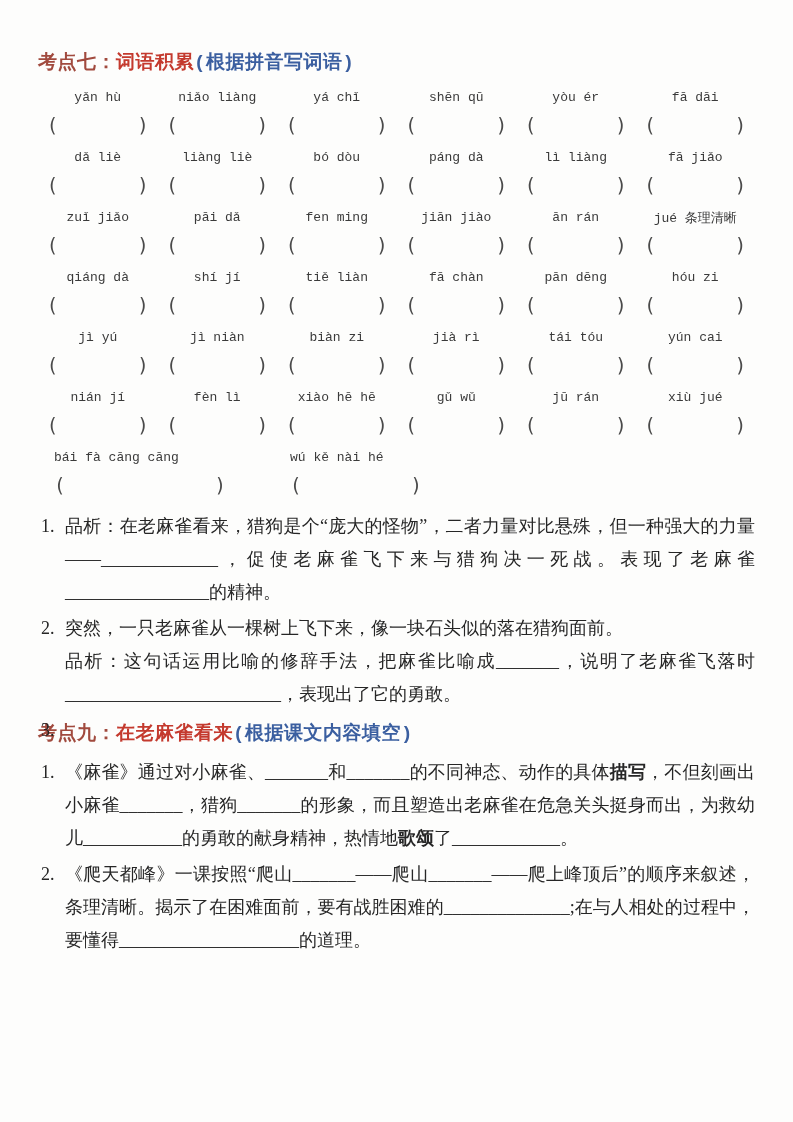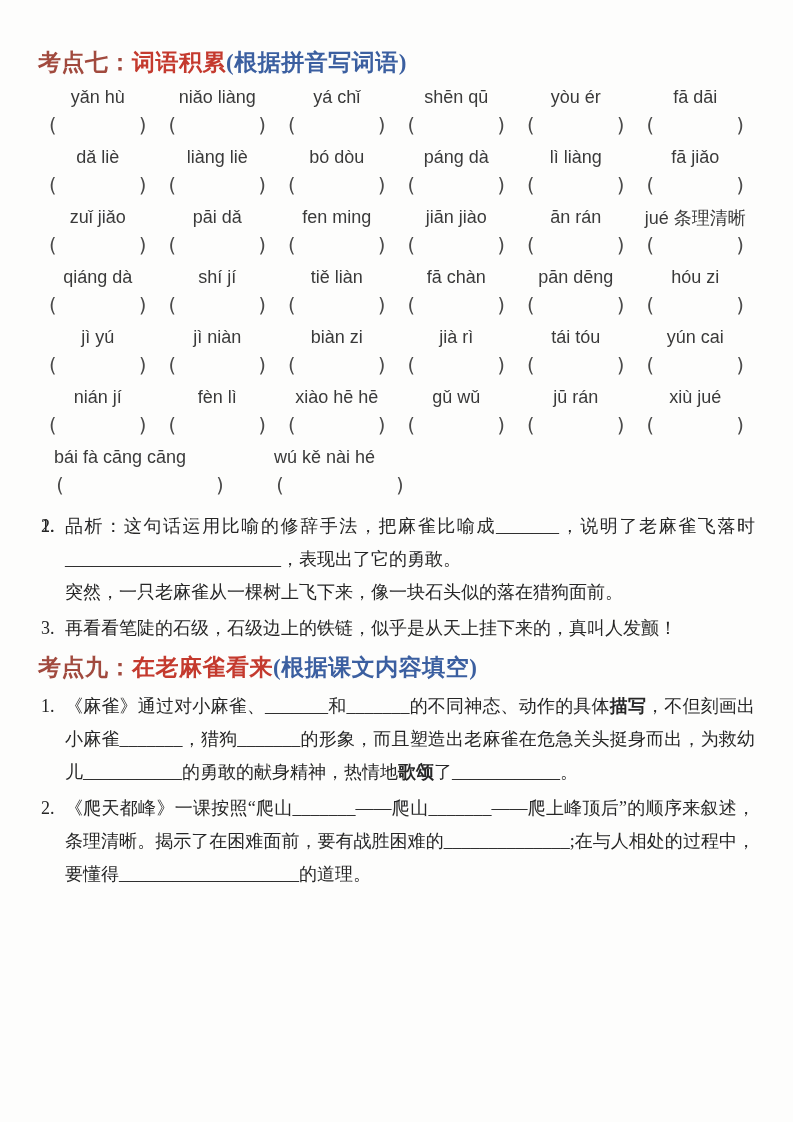--- a/index.html
+++ b/index.html
@@ -5,40 +5,40 @@
   :root{
     --darkred:#a14a3e; --red:#c43a2e; --blue:#3b5fa0; --ink:#262626; --pinyin-ink:#3a3a3a;
   }
   html,body{margin:0;padding:0;background:#e9e9e9;}
   .page{
     width:793px;min-height:1122px;box-sizing:border-box;margin:0 auto;
     padding:50px 38px 18px 38px;background:#fdfdfc;
     font-family:"Liberation Serif","DejaVu Serif",serif;color:var(--ink);
   }
   .sec-title{
-    font-family:Liberation Serif, serif;font-weight:700;
-    font-size:23px;margin:0 0 9px 0;letter-spacing:.5px;line-height:26px;
+    font-family:Liberation Mono, monospace;font-weight:700;
+    font-size:19px;margin:0 0 9px 0;letter-spacing:.5px;line-height:26px;
   }
   .sec-title .prefix{color:var(--darkred);}
   .sec-title .topic{color:var(--red);}
   .sec-title .note{color:var(--blue);}
   .sec{margin-bottom:10px;}
 
   
   .prow{display:grid;grid-template-columns:repeat(6,1fr);margin:0 0 5px 0;}
   .pcell{display:flex;flex-direction:column;align-items:center;}
   .pinyin{
-    font-family:Liberation Sans, sans-serif;font-size:18px;
+    font-family:Liberation Mono, monospace;font-size:13px;
     color:var(--pinyin-ink);height:25px;display:flex;align-items:center;white-space:nowrap;text-align:center;
   }
   .parens{
     width:102px;display:flex;justify-content:space-between;align-items:center;height:30px;
     font-family:"DejaVu Sans Mono","Liberation Mono",monospace;font-size:19px;color:#4a4a4a;
   }
-  .prow-wide{display:flex;gap:48px;margin:0 0 4px 16px;}
+  .prow-wide{display:flex;gap:64px;margin:0 0 4px 16px;}
   .prow-wide .pcell{align-items:flex-start;}
   .prow-wide .pcell:nth-child(1) .parens{width:172px;}
   .prow-wide .pcell:nth-child(2) .parens{width:132px;}
 
   
   .content{font-size:18px;line-height:33px;}
   .item{position:relative;padding-left:27px;margin-bottom:3px;}
   .num{position:absolute;left:3px;top:0;}
   .para{text-align:justify;}
   .seg.bold{font-family:"Liberation Sans","DejaVu Sans",sans-serif;font-weight:700;}
@@ -331,29 +331,29 @@
             </div>
           </div>
         </div>
       </div>
   </div>
 
   <div class="sec content">
     <div>
         <div class="item">
           <span class="num">1.</span>
+          <div class="para"><span class="seg">品析：在老麻雀看来，猎狗是个“庞大的怪物”，二者力量对比悬殊，但一种强大的力量——_____________，促使老麻雀飞下来与猎狗决一死战。表现了老麻雀________________的精神。</span></div>
         </div>
         <div class="item">
           <span class="num">2.</span>
+          <div class="para"><span class="seg">突然，一只老麻雀从一棵树上飞下来，像一块石头似的落在猎狗面前。</span></div>
           <div class="para"><span class="seg">品析：这句话运用比喻的修辞手法，把麻雀比喻成_______，说明了老麻雀飞落时________________________，表现出了它的勇敢。</span></div>
-          <div class="para"><span class="seg">突然，一只老麻雀从一棵树上飞下来，像一块石头似的落在猎狗面前。</span></div>
         </div>
         <div class="item">
           <span class="num">3.</span>
-          <div class="para"><span class="seg">再看看笔陡的石级，石级边上的铁链，似乎是从天上挂下来的，真叫人发颤！</span></div>
         </div>
       </div>
   </div>
 
   <div class="sec content">
     <h2 class="sec-title"><span class="prefix">考点九：</span><span class="topic">在老麻雀看来</span><span class="note">(根据课文内容填空)</span></h2>
     <div>
         <div class="item">
           <span class="num">1.</span>
           <div class="para"><span class="seg">《麻雀》通过对小麻雀、_______和_______的不同神态、动作的具体</span><span class="seg bold">描写</span><span class="seg">，不但刻画出小麻雀_______，猎狗_______的形象，而且塑造出老麻雀在危急关头挺身而出，为救幼儿___________的勇敢的献身精神，热情地</span><span class="seg bold">歌颂</span><span class="seg">了____________。</span></div>

